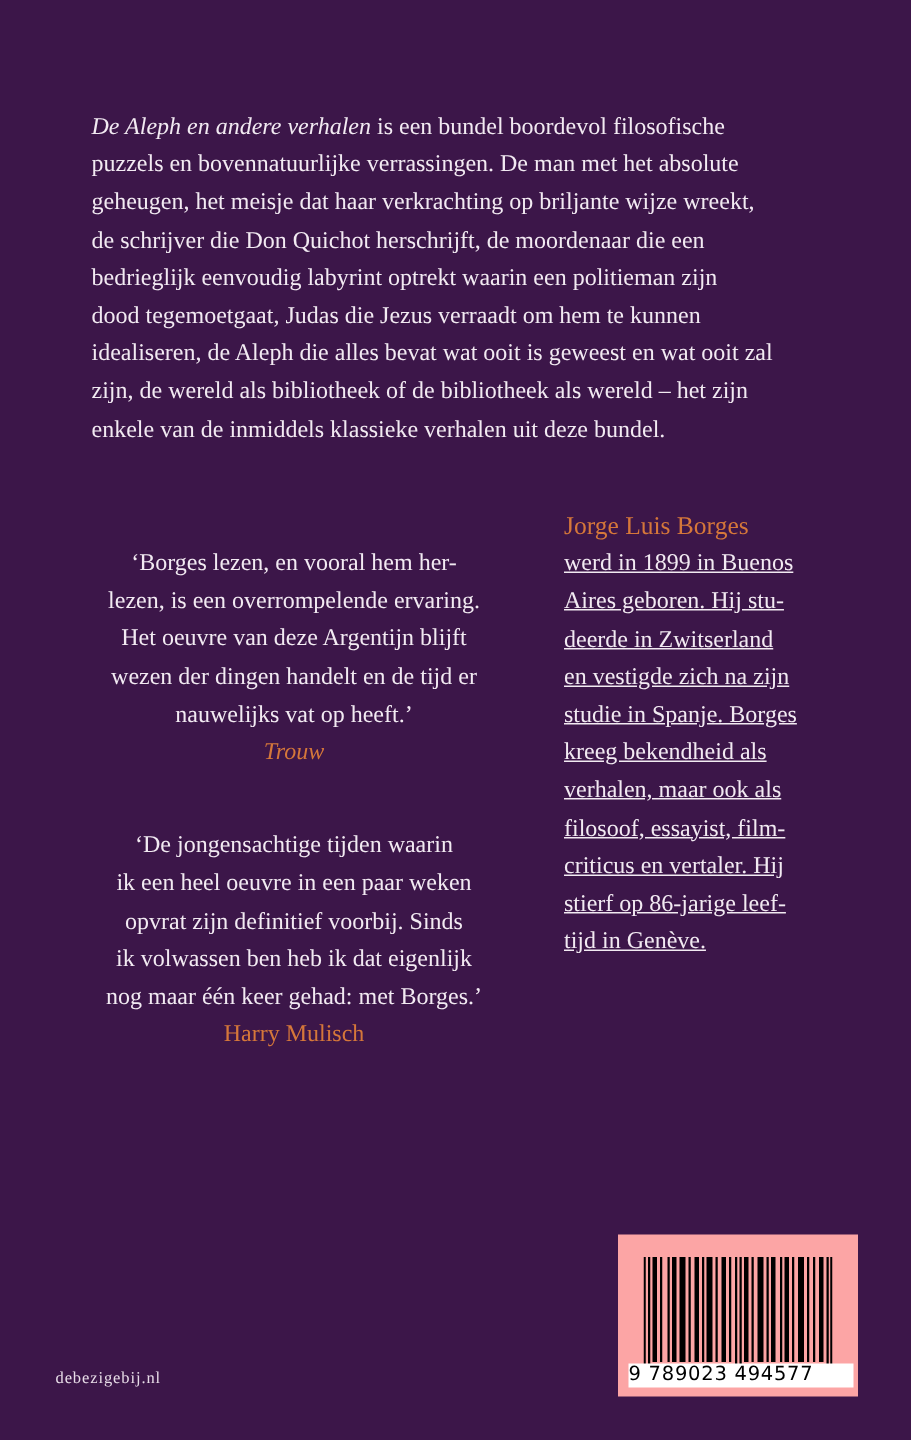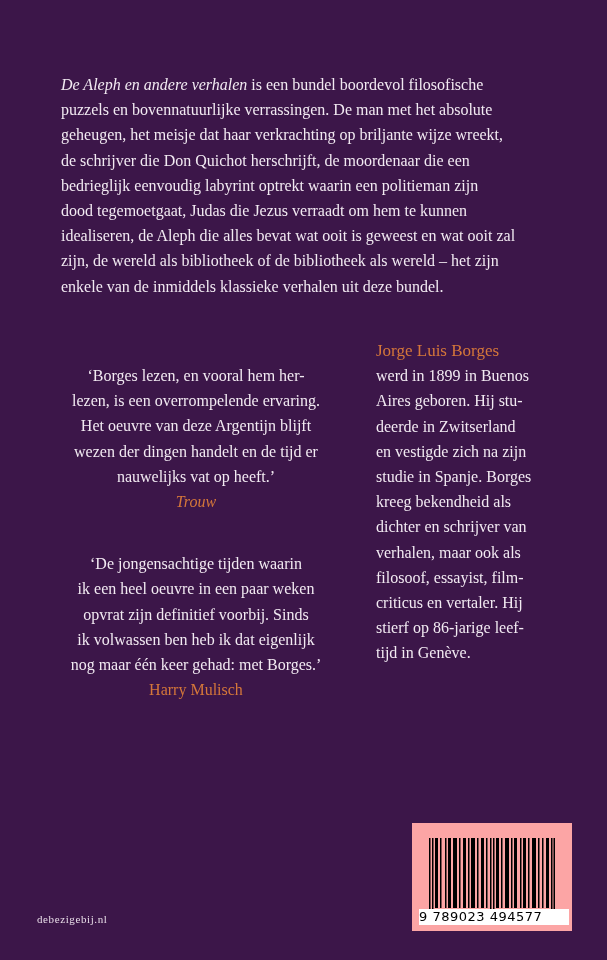--- a/index.html
+++ b/index.html
@@ -21,21 +21,21 @@
     text-align:center; font-size:16px; line-height:25.2px;margin-top:25px;
   }
   .quote .line { display:block; white-space:nowrap; }
   .quote-source { color:#d5773a; display:block; }
   .quote-source.italic { font-style:italic; }
   .quote2 { margin-top:37px; }
   .bio {
     position:absolute; left:376px; top:338px; width:200px;
     font-size:16px; line-height:25.2px;
   }
-  .bio .line { display:block; white-space:nowrap; }
+  .bio .line { display:block; white-space:nowrap;text-decoration:underline; }
   .bio .author { color:#d5773a; display:block; font-size:17px; }
   .barcode-box {
     position:absolute; left:412px; top:823px; width:160px; height:108px;
     background:#fca5a5;
   }
   .barcode-bars {
     position:absolute; left:17px; top:15px; width:126px; height:78px;
   }
   .barcode-digits {
     position:absolute; left:7px; top:86px; width:150px;
@@ -82,21 +82,20 @@
 </div>
 
 <div class="bio">
   <span class="author">Jorge Luis Borges</span>
   <span class="line">werd in 1899 in Buenos</span>
   <span class="line">Aires geboren. Hij stu-</span>
   <span class="line">deerde in Zwitserland</span>
   <span class="line">en vestigde zich na zijn</span>
   <span class="line">studie in Spanje. Borges</span>
   <span class="line">kreeg bekendheid als</span>
-  <span class="line">dichter en schrijver van</span>
   <span class="line">verhalen, maar ook als</span>
   <span class="line">filosoof, essayist, film-</span>
   <span class="line">criticus en vertaler. Hij</span>
   <span class="line">stierf op 86-jarige leef-</span>
   <span class="line">tijd in Genève.</span>
 </div>
 
 <div class="barcode-box">
   <svg class="barcode-bars" viewBox="0 0 126 78" preserveAspectRatio="none">
     <g fill="#000">

